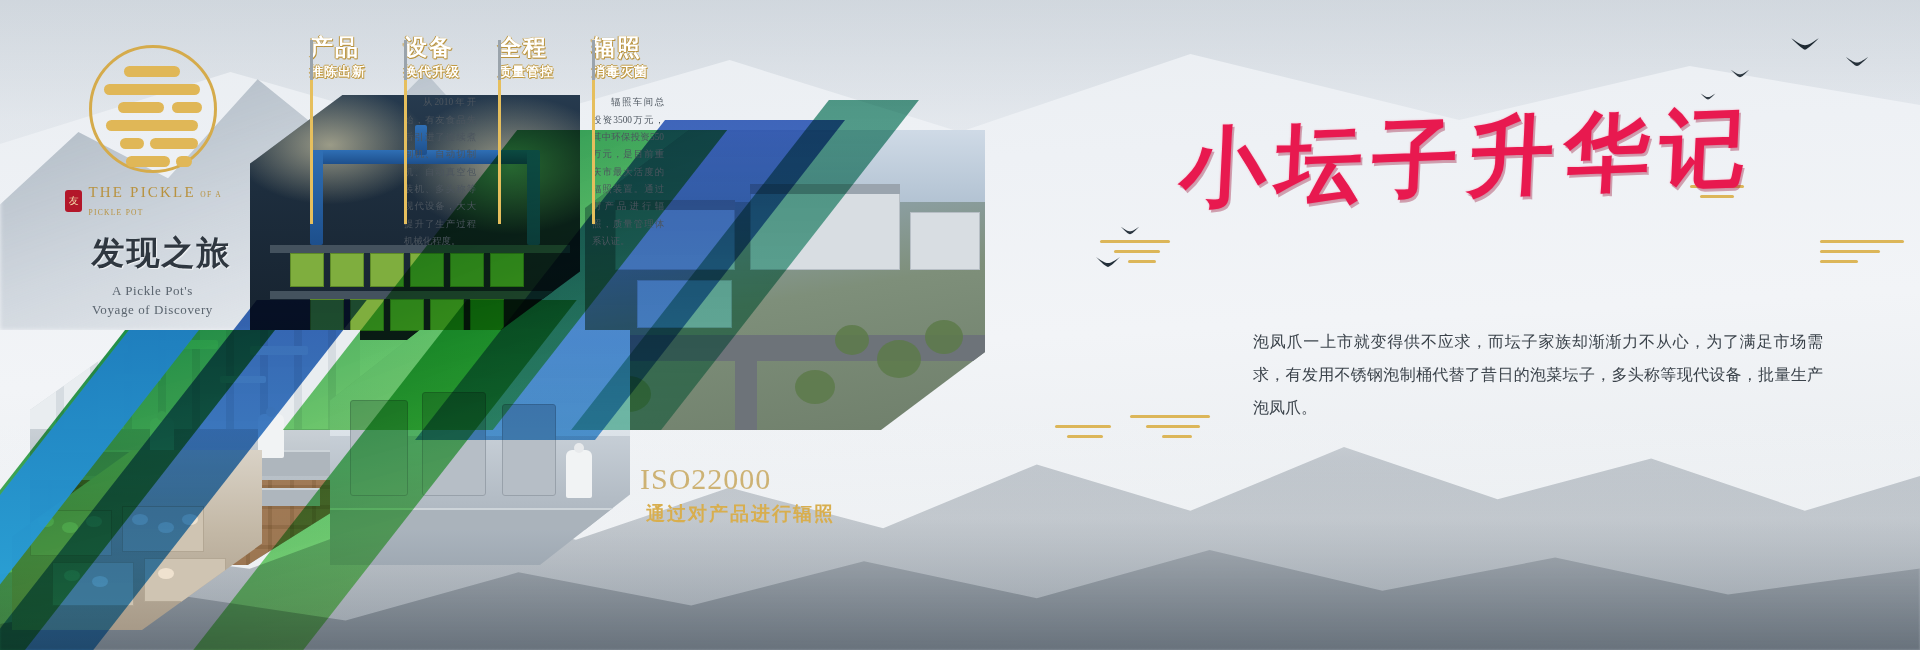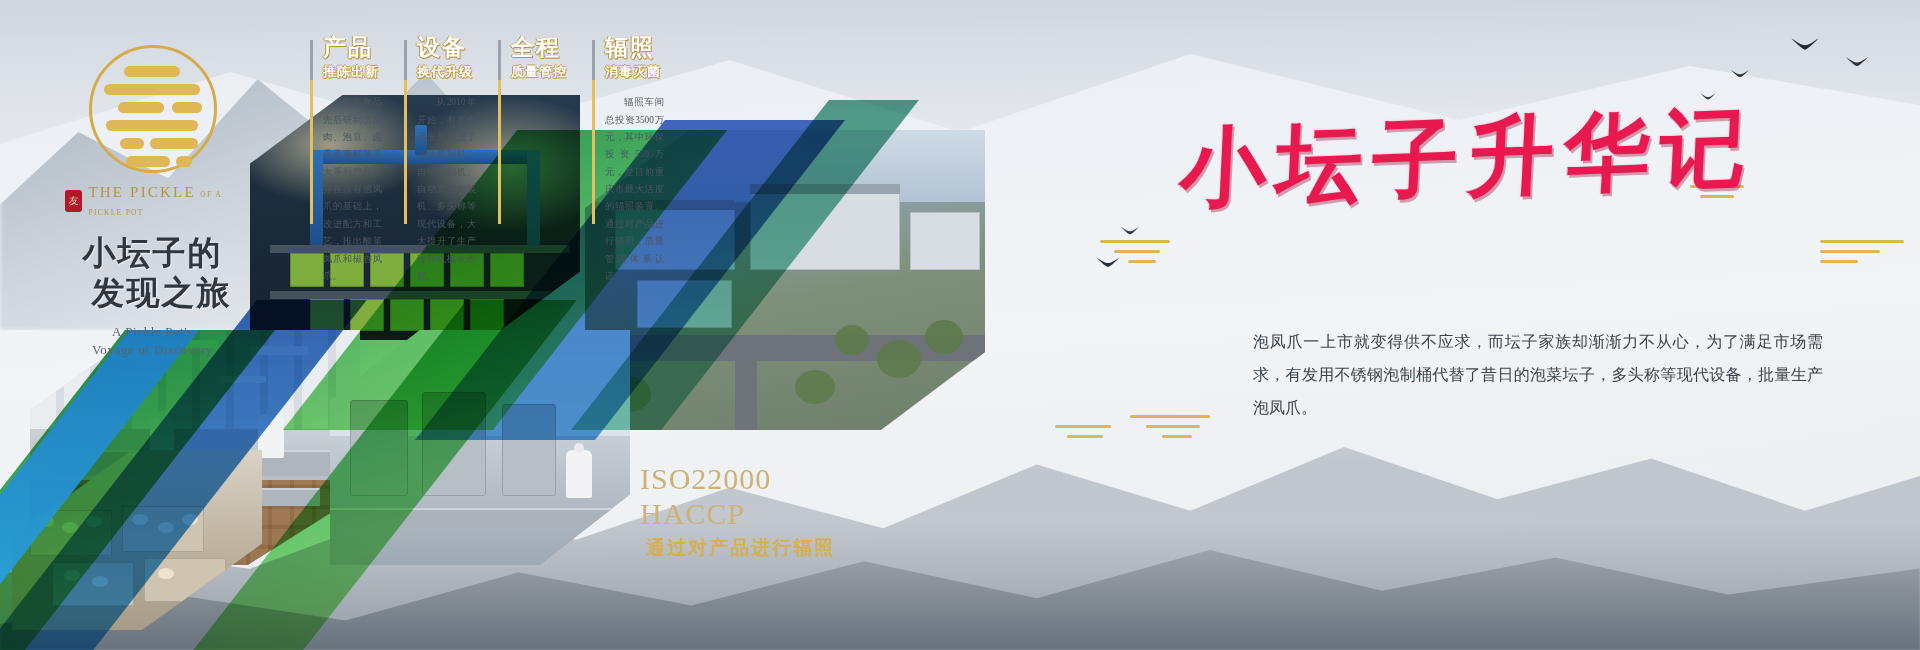--- a/index.html
+++ b/index.html
@@ -182,21 +182,21 @@
     transform:skewX(-38deg);
   }
   .r-teal {
     left:700px; top:100px; width:90px; height:330px;
     background:linear-gradient(180deg,rgba(12,120,90,.7),rgba(40,170,130,.6));
     transform:skewX(-38deg);
   }
 
   
   .cols { position:absolute; left:310px; top:36px; display:flex; gap:22px; z-index:40; }
-  .col { width:72px; position:relative; padding-left:13px; }
+  .col { width:72px; position:relative; }
   .col-line {
     position:absolute; left:0; top:4px; width:3px; height:184px;
     background:linear-gradient(180deg,#9aa3ab 0%,#9aa3ab 22%,#e6bf5d 22%,#e6bf5d 100%);
   }
   .col-head {
     font-family:"Liberation Serif","DejaVu Serif",serif;
     font-size:23px; font-weight:bold; color:#ffffff; letter-spacing:2px;
     line-height:1.05;
     text-shadow:0 0 1px #caa44a, 1px 1px 0 #b8923f, -1px 0 0 #b8923f, 0 1px 0 #b8923f;
   }
@@ -376,35 +376,33 @@
         <span class="bar b9"></span>
     </div>
     <div class="legend-row">
       <span class="seal">友</span>
       <span class="legend-txt">
         <span class="legend-main">THE PICKLE</span>
         <span class="legend-sub">OF A PICKLE POT</span>
       </span>
     </div>
     <div class="logo-cn">
-      <div class="l1">小坛子的</div>
       <div class="l2">发现之旅</div>
     </div>
     <div class="logo-en">
       <div>A Pickle Pot's</div>
       <div>Voyage of Discovery</div>
     </div>
   </div>
 
   <div class="cols">
     <div class="col">
       <span class="col-line"></span>
       <div class="col-head">产品</div>
       <div class="col-sub">推陈出新</div>
-      <div class="col-body">有友食品先后研制出泡肉、泡豆、卤香及海鲜等几大系列产品，并在原有泡凤爪的基础上，改进配方和工艺，推出酸菜凤爪和椒香凤爪。</div>
     </div>
     <div class="col">
       <span class="col-line"></span>
       <div class="col-head">设备</div>
       <div class="col-sub">换代升级</div>
       <div class="col-body">从2010年开始，有友食品先后引进了连续煮制机、自动切制机、自动真空包装机、多头称等现代设备，大大提升了生产过程机械化程度。</div>
     </div>
     <div class="col">
       <span class="col-line"></span>
       <div class="col-head">全程</div>
@@ -416,21 +414,20 @@
       <div class="col-sub">消毒灭菌</div>
       <div class="col-body">辐照车间总投资3500万元，其中环保投资550万元，是目前重庆市最大活度的辐照装置。通过对产品进行辐照，质量管理体系认证。</div>
     </div>
   </div>
 
   <div class="title-cal">小坛子升华记</div>
   <div class="para">泡凤爪一上市就变得供不应求，而坛子家族却渐渐力不从心，为了满足市场需求，有发用不锈钢泡制桶代替了昔日的泡菜坛子，多头称等现代设备，批量生产泡凤爪。</div>
 
   <div class="iso">
     <div class="iso-l">ISO22000</div>
-    <div class="iso-l">HACCP</div>
     <div class="iso-cn">通过对产品进行辐照</div>
   </div>
 
   <div class="cloud" style="left:1100px;top:240px;">
     <i style="width:70px;"></i>
       <i style="width:46px;margin-left:14px;"></i>
       <i style="width:28px;margin-left:28px;"></i>
   </div>
   <div class="cloud" style="left:1130px;top:415px;">
     <i style="width:80px;"></i>

